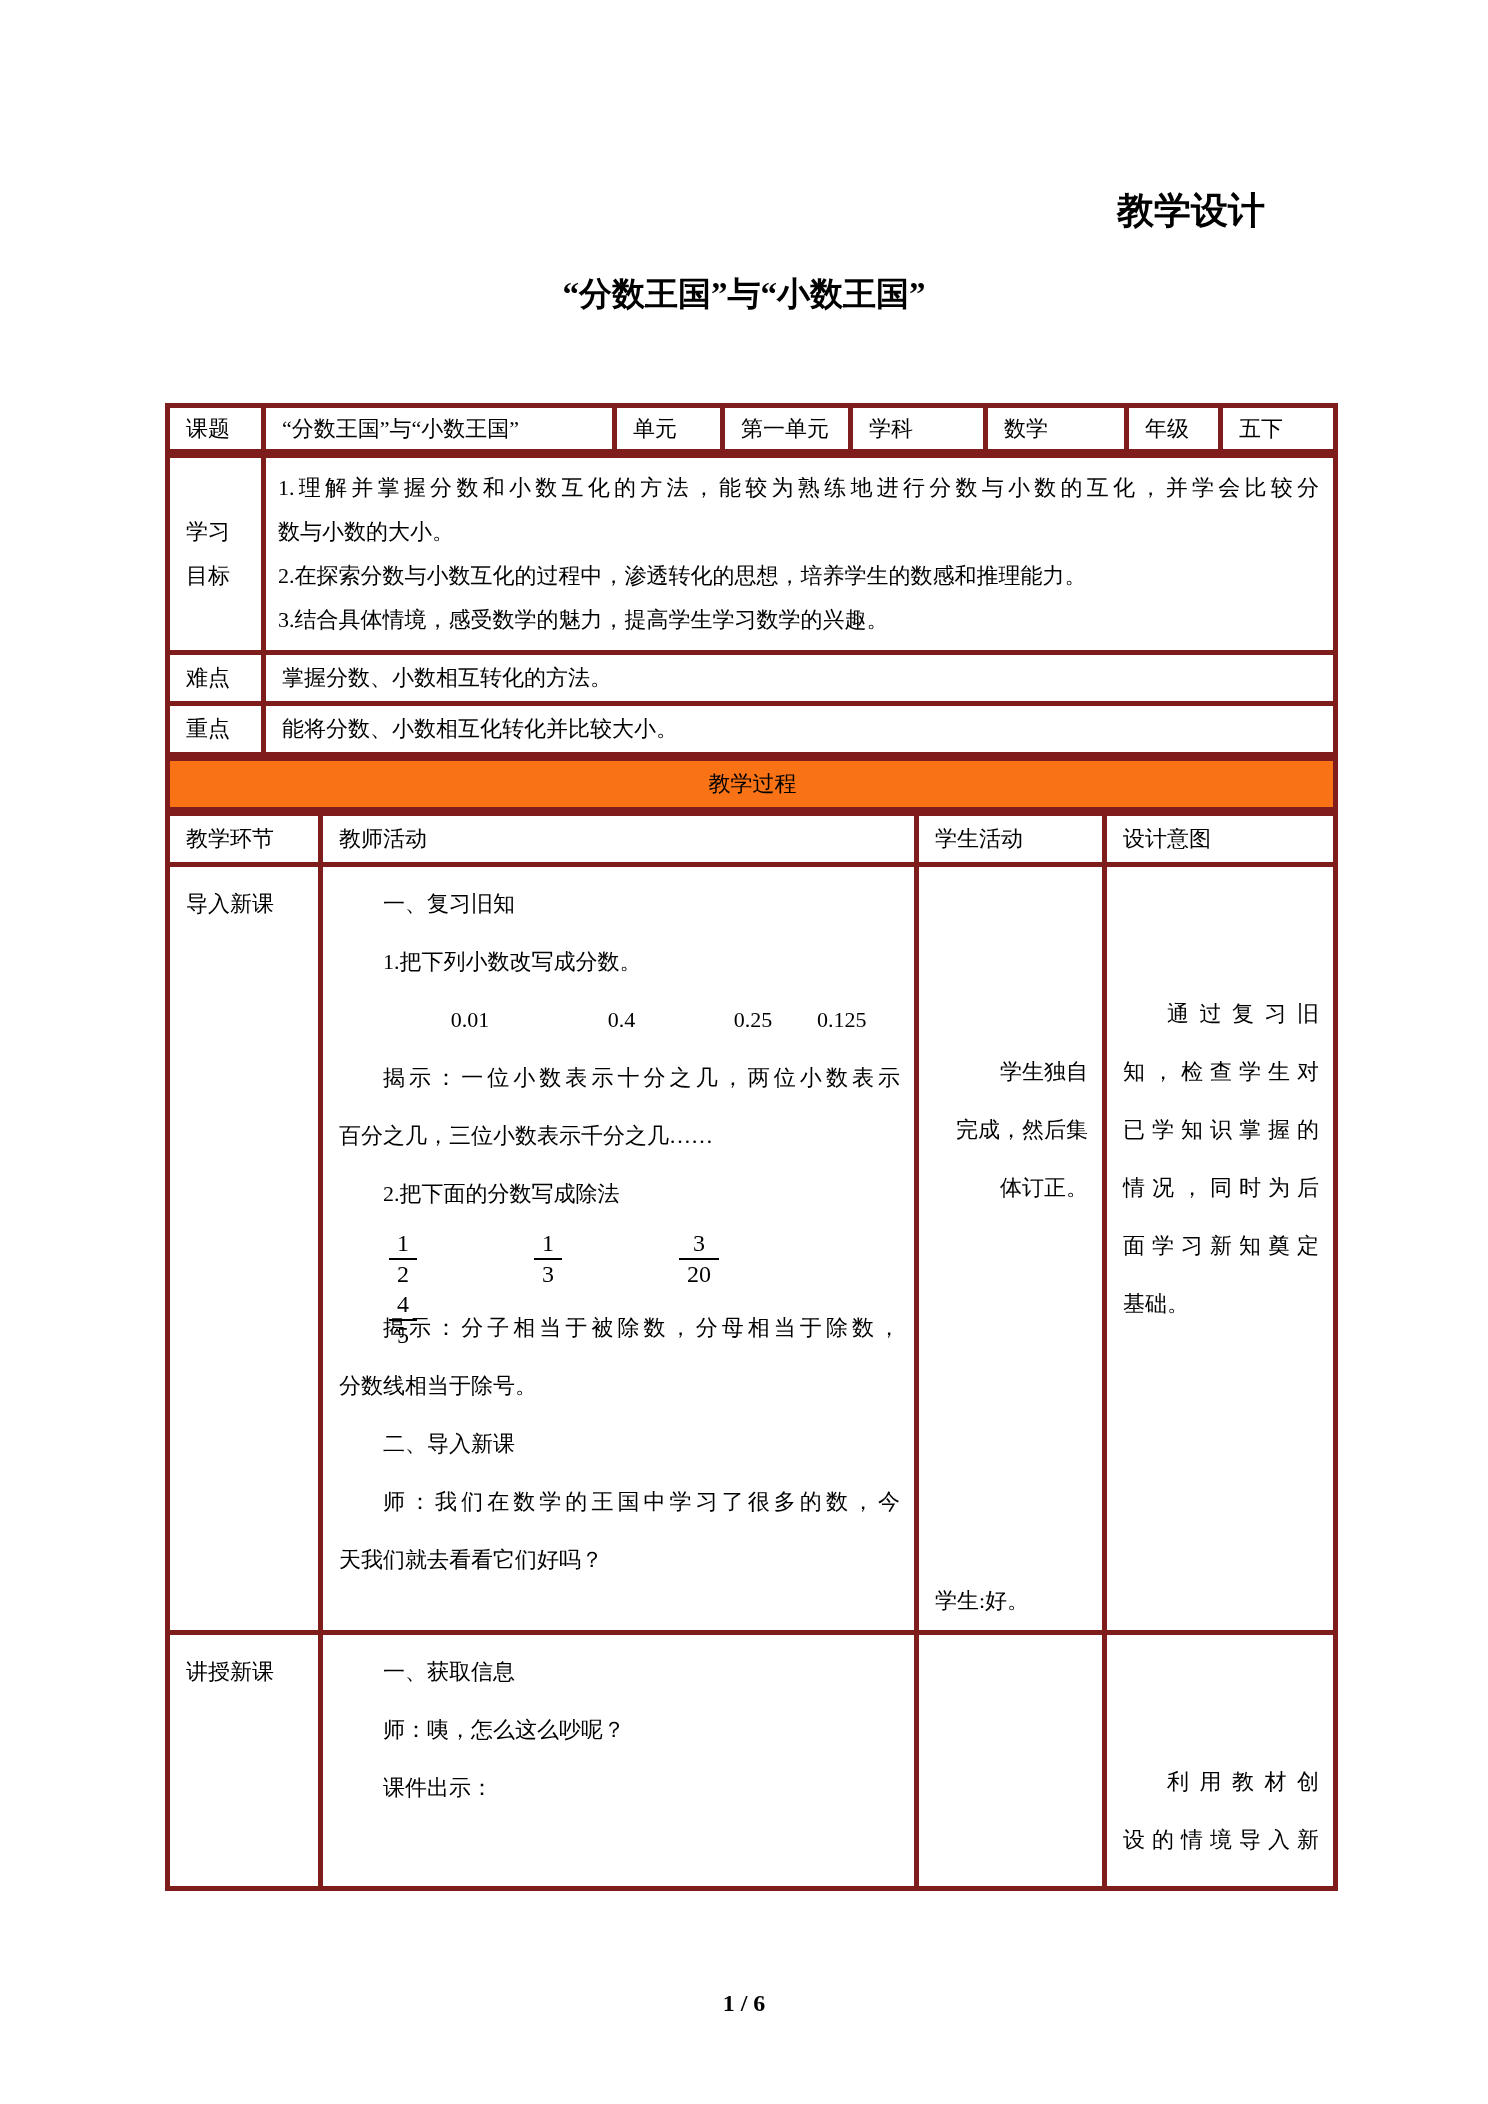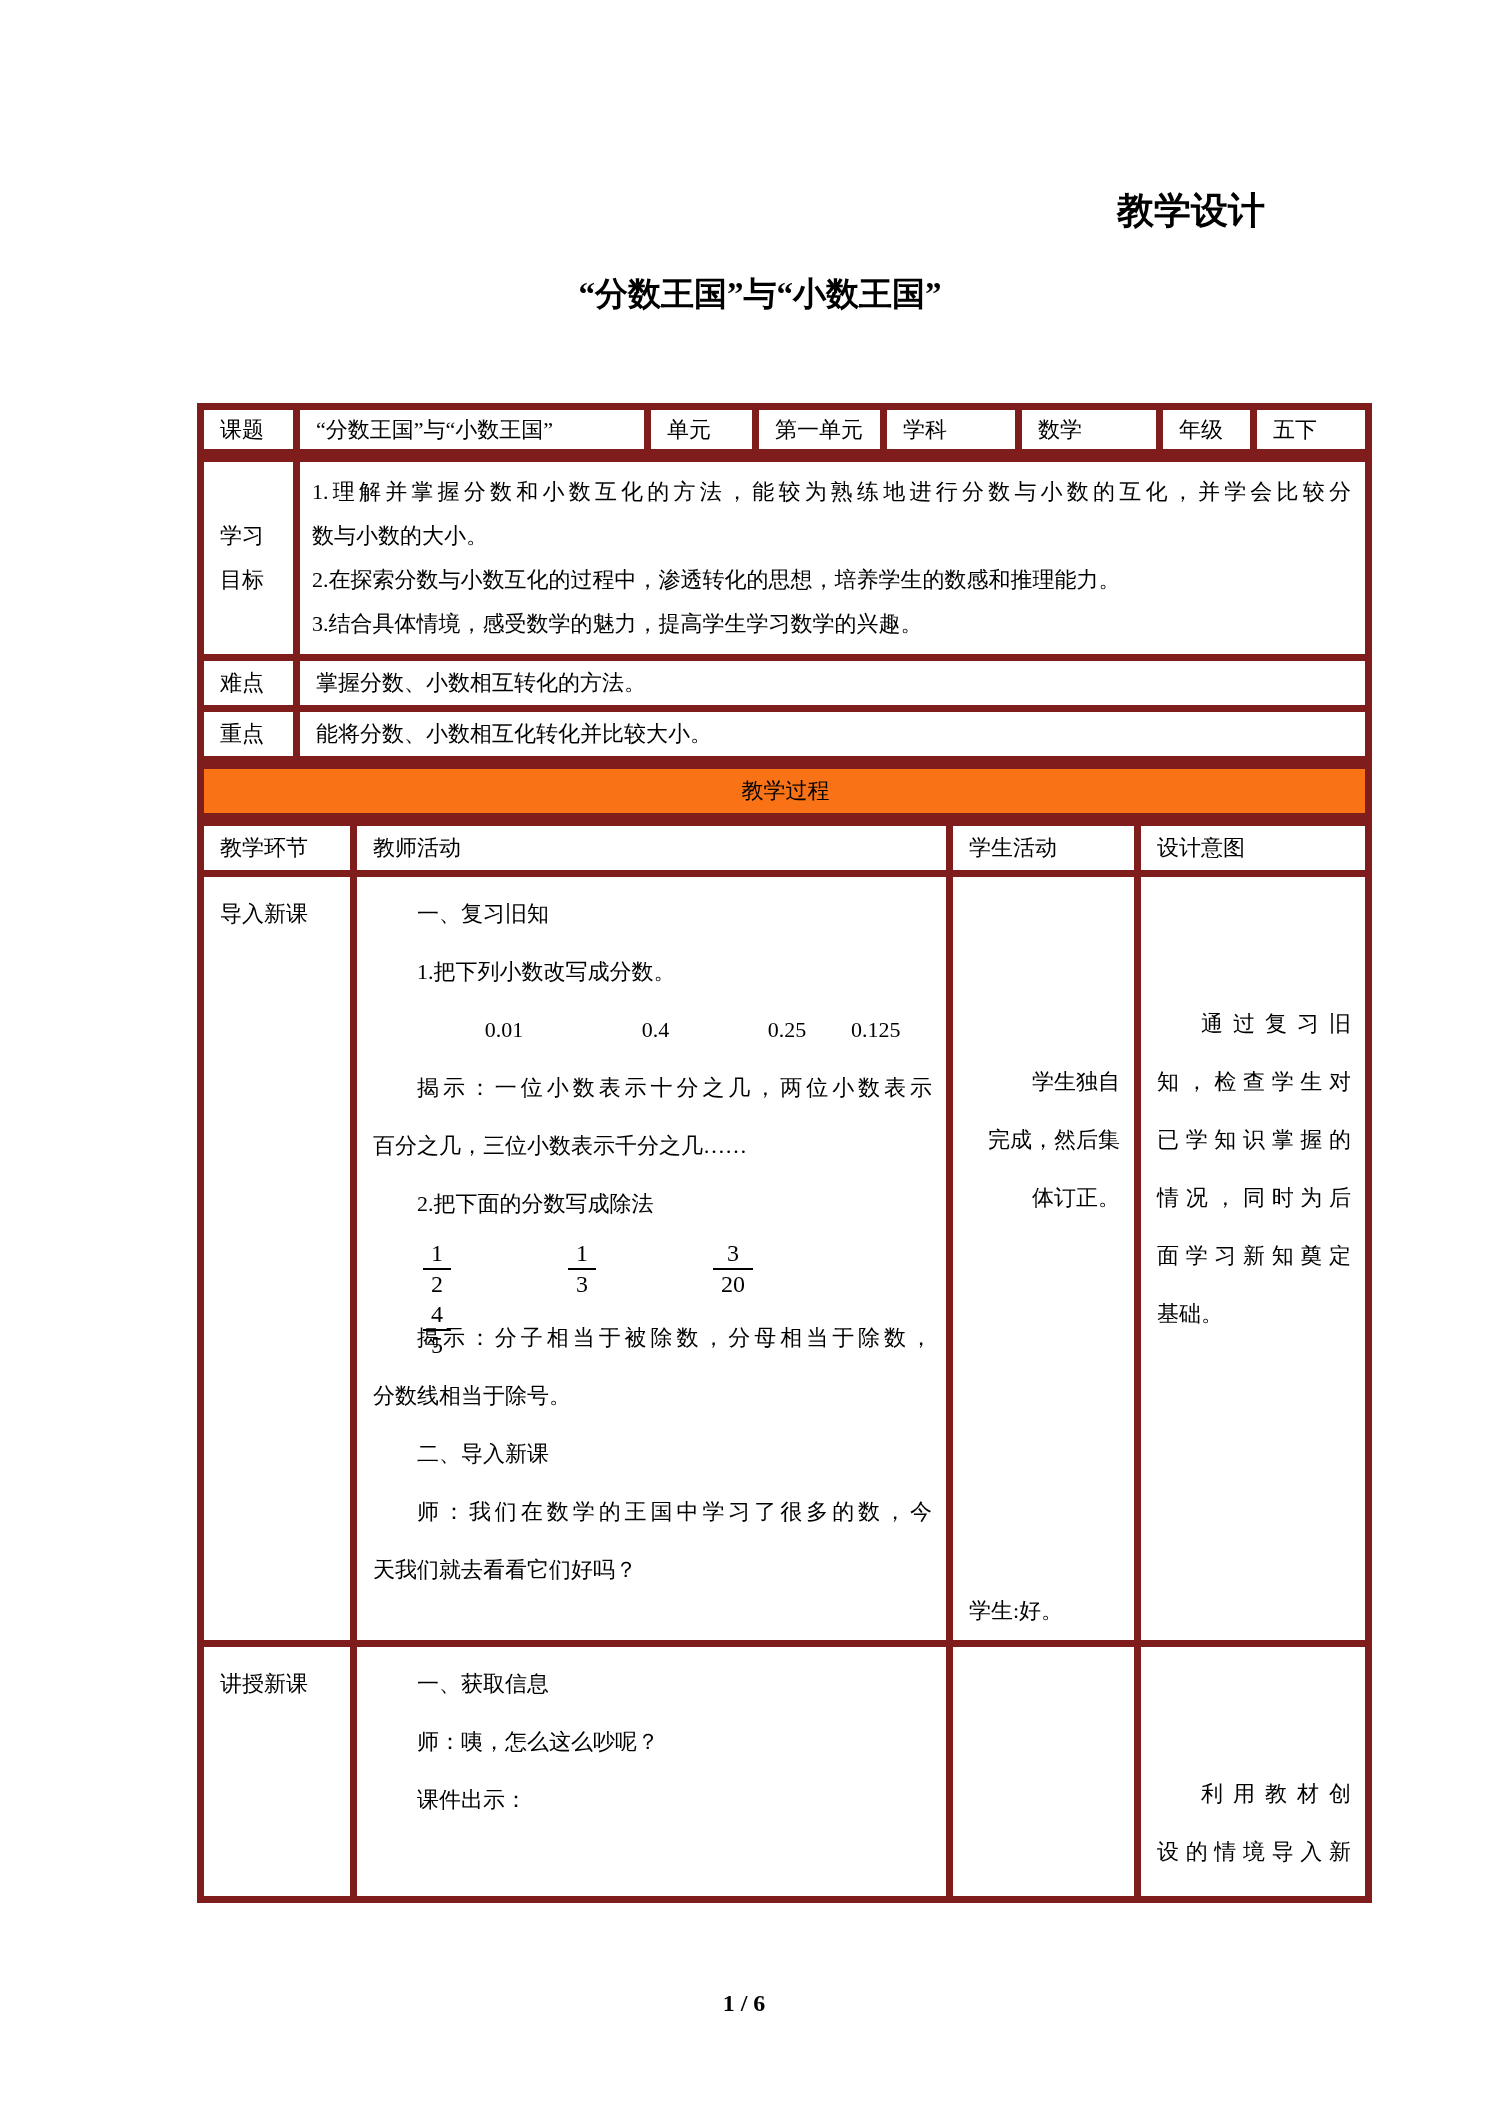--- a/index.html
+++ b/index.html
@@ -2,41 +2,41 @@
 <html><head>
 <meta charset="utf-8">
 <style>
   * { margin: 0; padding: 0; box-sizing: border-box; }
   html, body { background: #ffffff; }
   body {
     width: 1488px; height: 2104px;
     font-family: "Liberation Serif", "DejaVu Serif", serif;
     color: #000;
   }
-  .page { position: relative; width: 1488px; height: 2104px; overflow: hidden; padding-left: 32px; }
+  .page { position: relative; width: 1488px; height: 2104px; overflow: hidden; }
 
   .doc-label {
     margin-top: 186px;
     padding-right: 223px;
     text-align: right;
     font-size: 37px;
     font-weight: 700;
   }
   .doc-title {
     margin-top: 36px;
     text-align: center;
     font-size: 33px;
     font-weight: 700;
   }
 
   .tables { width: 1168px; margin: 86px 0 0 165px; }
   table.t { border-collapse: collapse; table-layout: fixed; width: 1168px; }
   table.t + table.t { margin-top: -1px; }
   table.t td {
-    border: 7px solid #7f1d1d;
+    border: 5px solid #7f1d1d;
     font-size: 22px;
     vertical-align: middle;
     text-align: left;
     padding: 0 14px 0 16px;
   }
 
   
   .r-info td { height: 46px; white-space: nowrap; overflow: hidden; }
 
   

